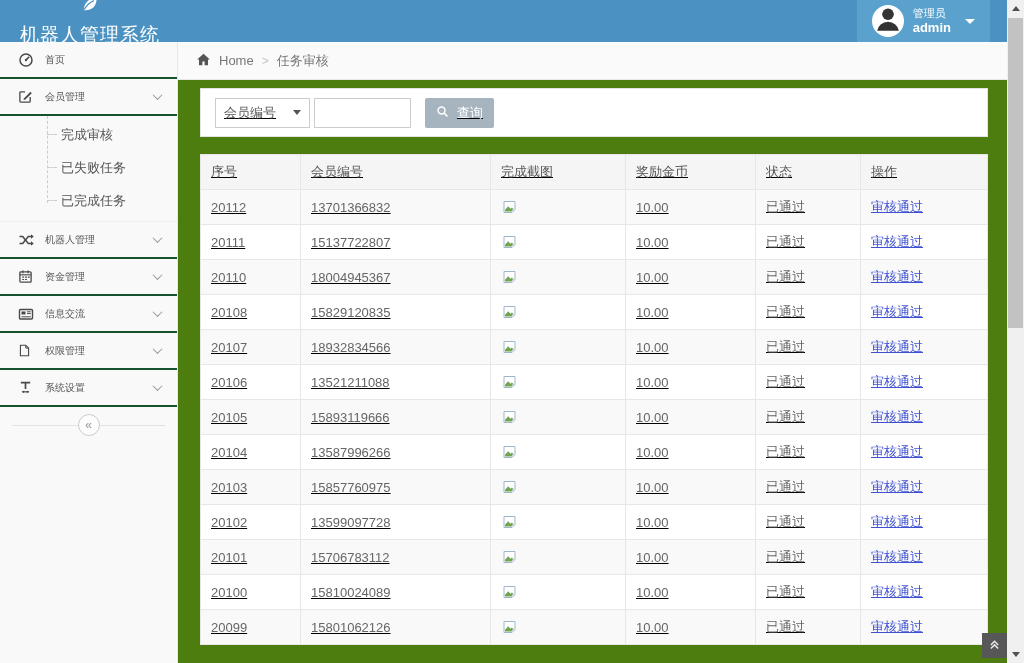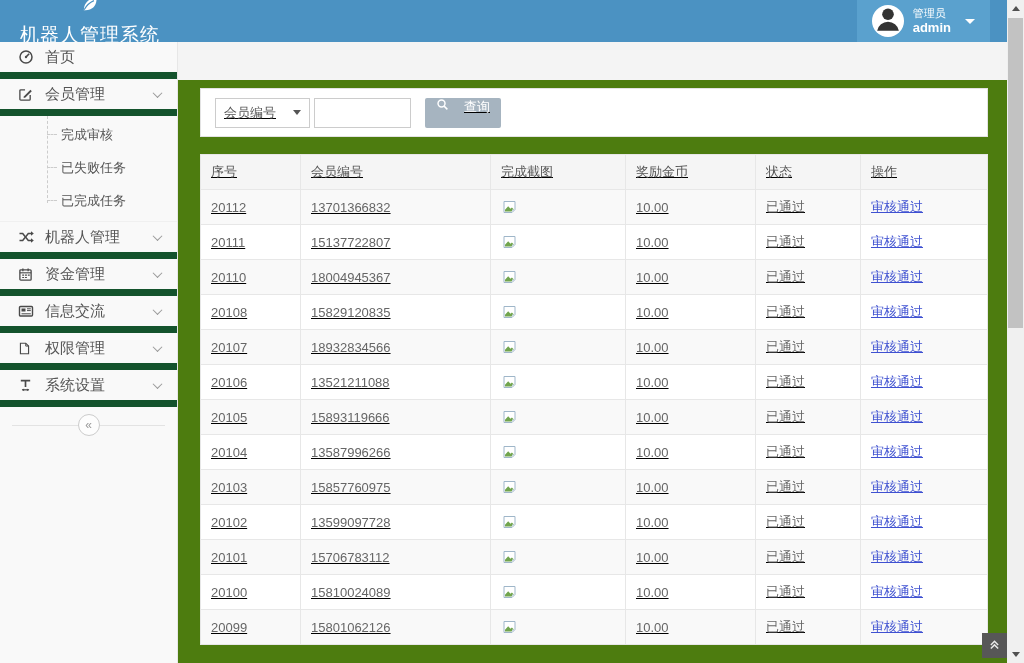--- a/index.html
+++ b/index.html
@@ -20,21 +20,21 @@
   .user-text { color:#fff; line-height:1.2; text-align:left; }
   .user-role { font-size:11px; }
   .user-name { font-size:13px; font-weight:bold; }
   .caret-down { width:0; height:0; border-left:5px solid transparent;
     border-right:5px solid transparent; border-top:5px solid #fff; margin-left:5px; }
 
   
   .sidebar { position:absolute; top:42px; left:0; width:178px; bottom:0;
     background:#f9f9f9; border-right:1px solid #e7e7e7; }
   .side-item { height:37px; display:flex; align-items:center; padding:0 16px 0 18px;
-    border-bottom:7px solid #14532d; color:#555; font-size:15px; cursor:pointer; background:#f9f9f9; }
+    border-bottom:2px solid #14532d; color:#555; font-size:10px; cursor:pointer; background:#f9f9f9; }
   .s-icon { width:17px; height:16px; margin-right:10px; display:inline-flex; align-items:center; }
   .chev { margin-left:auto; width:7px; height:7px; border-right:1.5px solid #999;
     border-bottom:1.5px solid #999; transform:rotate(45deg) translate(-1px,-1px); }
   .submenu { position:relative; padding:2px 0 4px; border-bottom:1px solid #f0f0f0; }
   .submenu::before { content:""; position:absolute; left:47px; top:0; bottom:18px;
     border-left:1px dashed #ccc; }
   .sub-item { position:relative; height:33px; line-height:33px; padding-left:61px;
     font-size:13px; color:#555; cursor:pointer; }
   .sub-item::before { content:""; position:absolute; left:47px; top:16px; width:10px;
     border-top:1px dashed #ccc; }
@@ -58,21 +58,21 @@
     display:flex; align-items:center; padding:0 14px; }
   .field-select { width:95px; height:30px; border:1px solid #ccc; background:#fff;
     display:flex; align-items:center; justify-content:space-between; padding:0 8px;
     font-size:13px; color:#555; cursor:pointer; }
   .select-caret { width:0; height:0; border-left:4px solid transparent;
     border-right:4px solid transparent; border-top:5px solid #555; }
   .keyword-input { width:97px; height:30px; border:1px solid #ccc; margin-left:4px;
     padding:0 6px; font-size:13px; color:#555; outline:none; }
   .search-btn { margin-left:14px; height:30px; padding:0 11px; background:#a6b4c0;
     border:none; border-radius:2px; color:#fff; font-size:13px; display:inline-flex;
-    gap:15px; cursor:pointer; }
+    align-items:center; gap:8px; cursor:pointer; }
 
   
   .table-panel { margin-top:17px; }
   table.data { width:100%; border-collapse:collapse; background:#fff; font-size:13px;
     color:#666; table-layout:fixed; }
   .data th, .data td { border:1px solid #e7e7e7; height:35px; padding:0 10px;
     text-align:left; font-weight:normal; overflow:hidden; white-space:nowrap; }
   .data thead th { background:#f5f5f5; color:#555; }
   .data tbody tr:nth-child(odd) td { background:#f9f9f9; }
   .data a.action { color:#3f51d1; text-decoration:underline; cursor:pointer; }
@@ -205,20 +205,28 @@
           <span>系统设置</span>
           <span class="chev"></span>
         </div>
       </nav>
     <div class="collapse-row">
       <span class="collapse-btn">«</span>
     </div>
   </div>
 
   <div class="main">
+    <div class="breadcrumb">
+      <span><svg width="15" height="15" viewBox="0 0 16 16">
+            <path d="M8 1.8L1.2 8h2v6h3.6v-4h2.4v4h3.6V8h2z" fill="#555"></path>
+          </svg></span>
+      <span>Home</span>
+      <span class="crumb-sep">&gt;</span>
+      <span>任务审核</span>
+    </div>
 
     <div class="content">
 
       <div class="search-panel">
         <div class="field-select">
           <span>会员编号</span>
           <span class="select-caret"></span>
         </div>
         <input class="keyword-input" type="text" value="" style="">
         <button class="search-btn">

